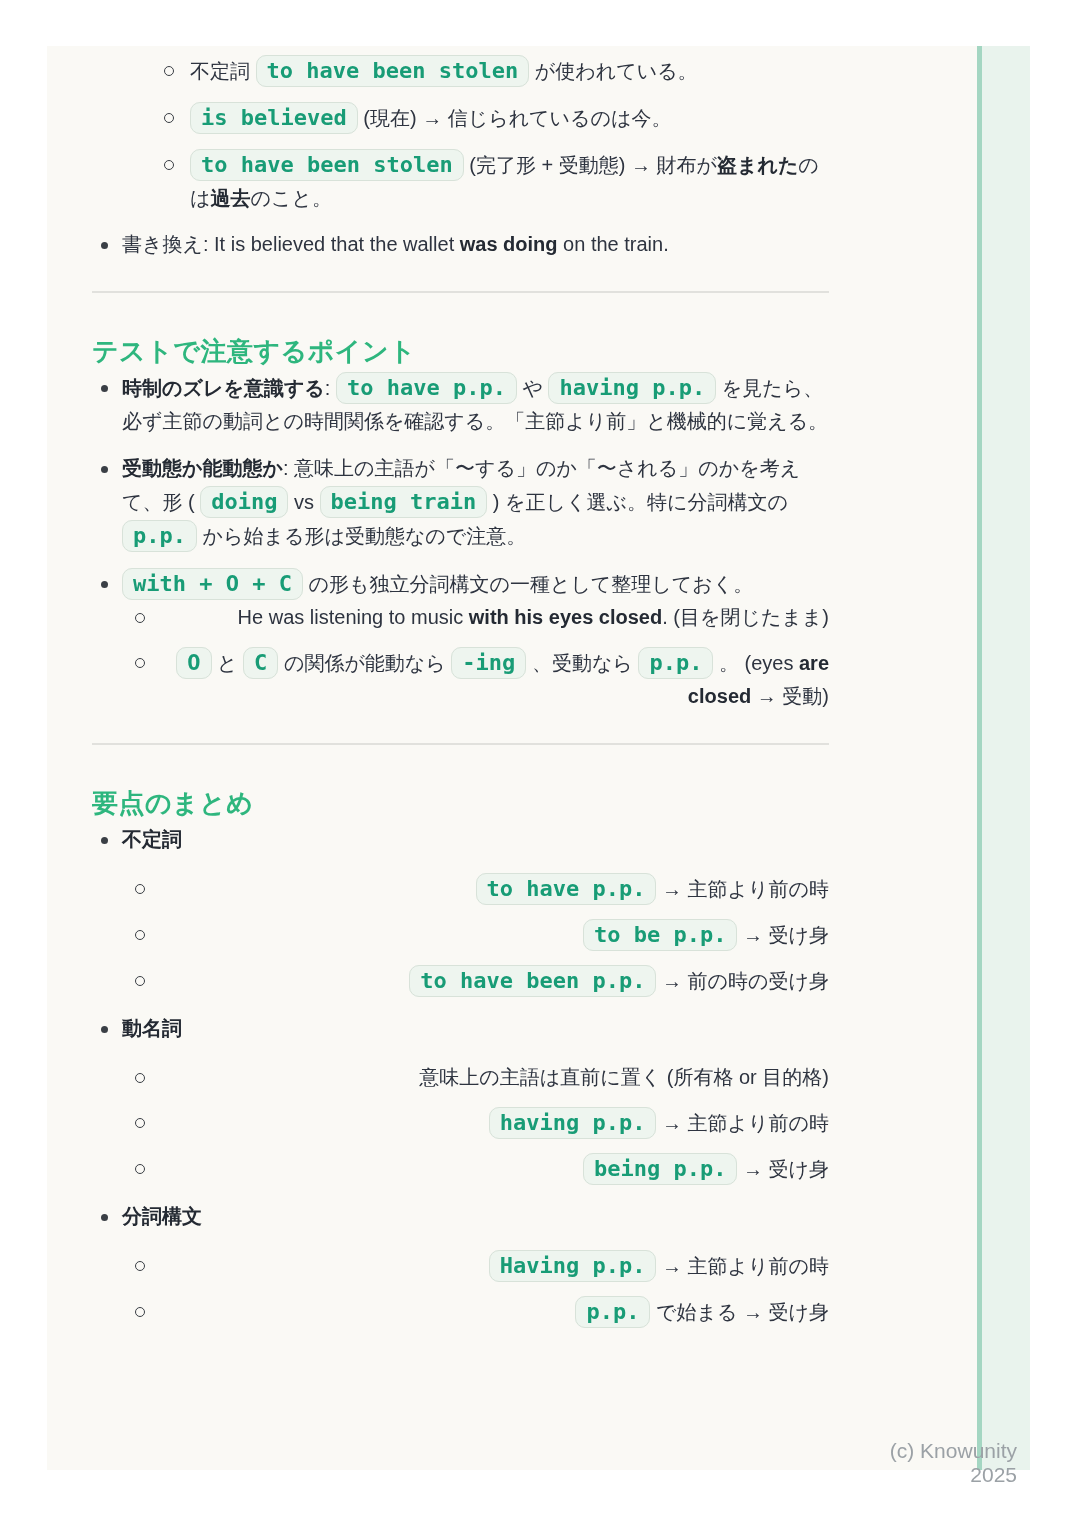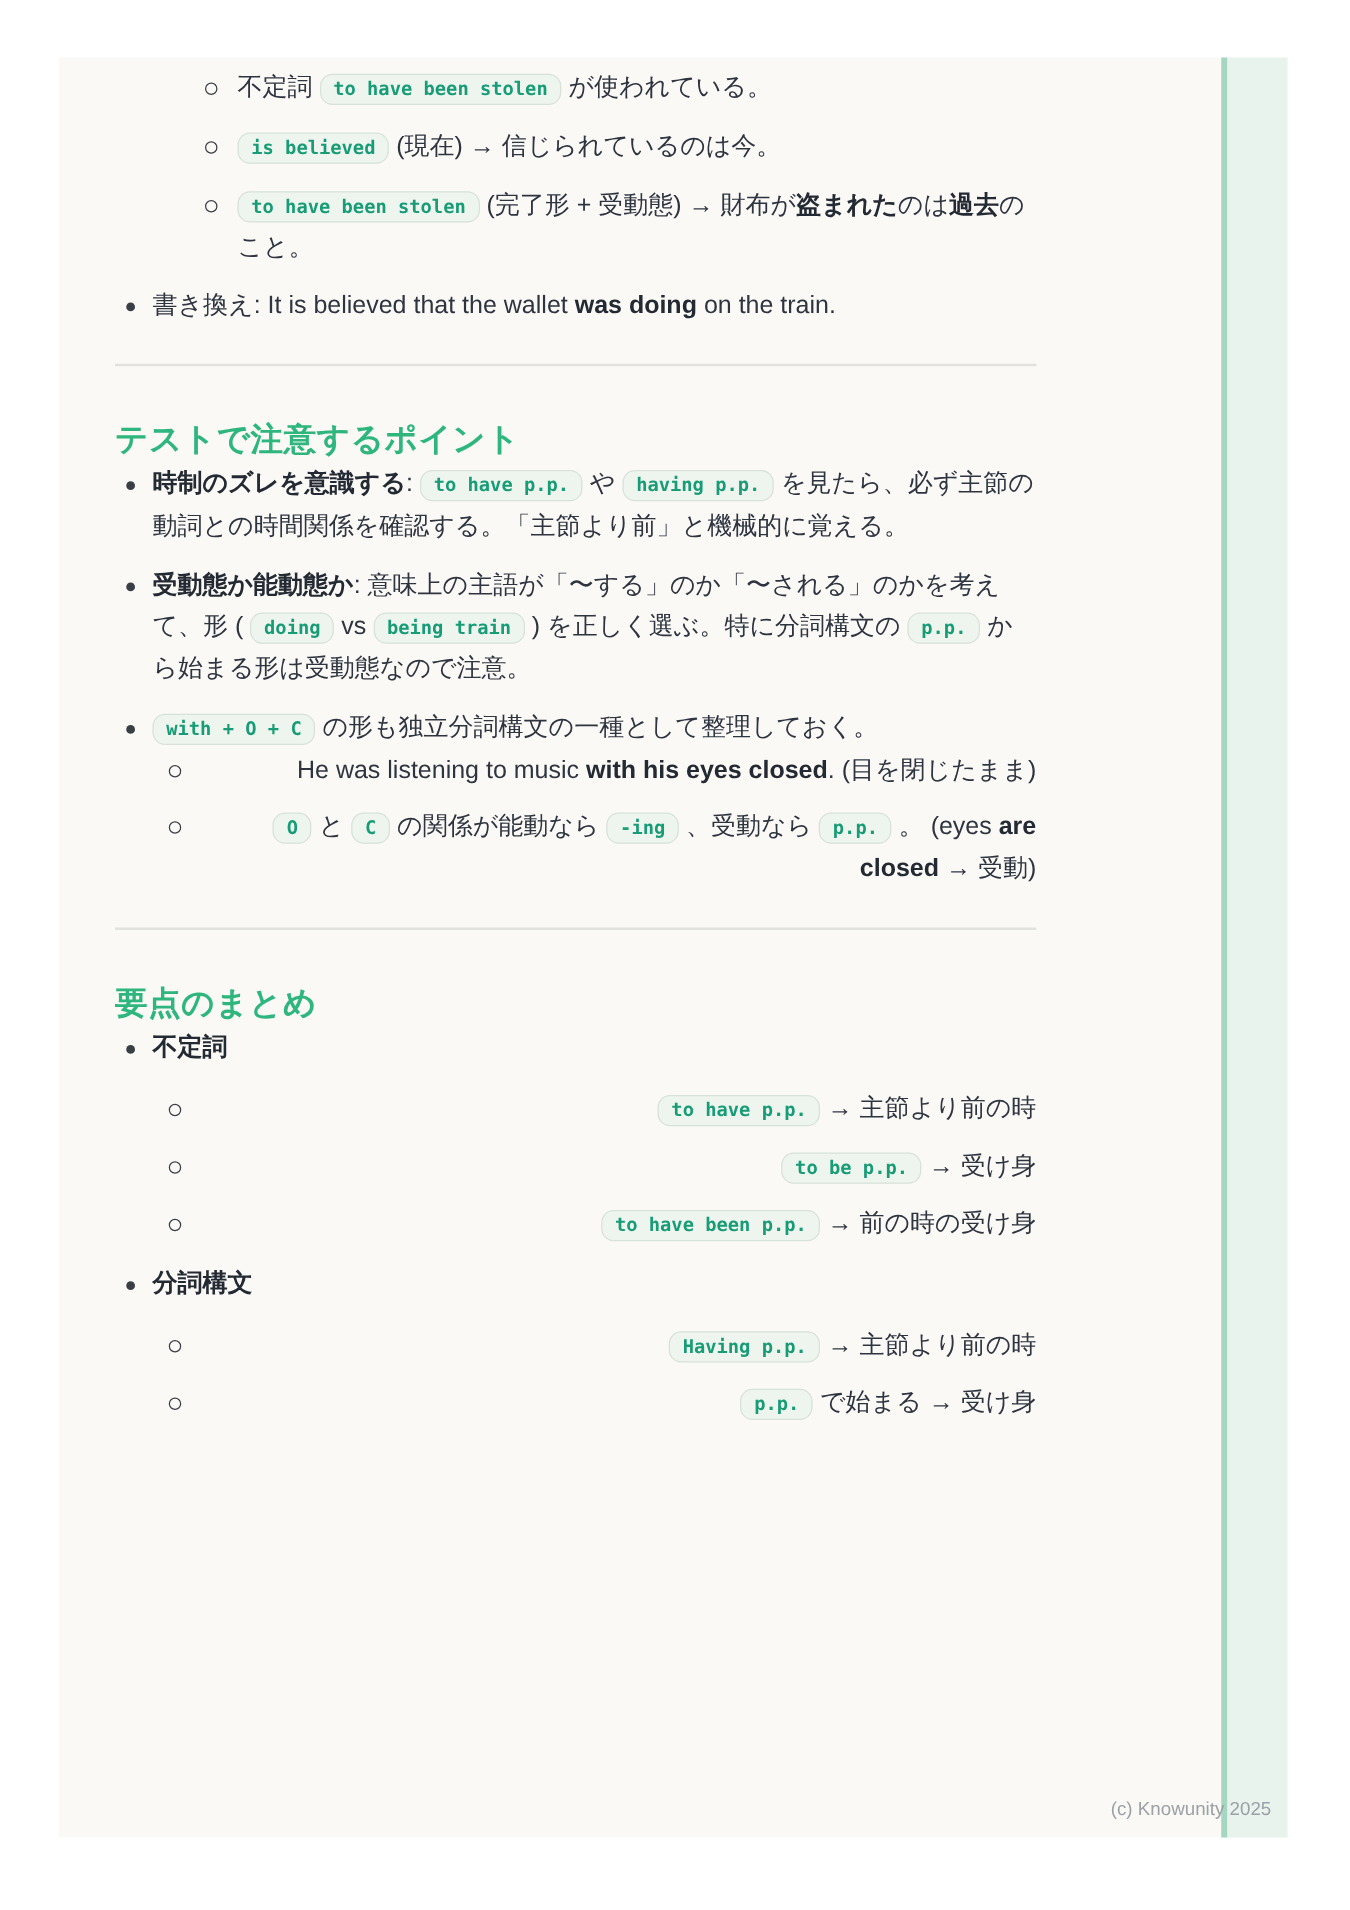--- a/index.html
+++ b/index.html
@@ -34,21 +34,21 @@
     position:absolute;left:935px;top:0;width:48px;height:100%;
     background:var(--mint-strip);
   }
   .content{
     position:absolute;left:45px;top:0;width:737px;padding-top:8px;
     font-size:20px;line-height:33px;
   }
   strong{font-weight:700;color:#242a33;}
   .code{
     font-family:"DejaVu Sans Mono","Liberation Mono",monospace;
-    font-size:15px;font-weight:700;color:var(--green-code);
+    font-size:22px;font-weight:700;color:var(--green-code);
     background:var(--badge-bg);border:1px solid var(--badge-border);
     border-radius:10px;padding:2px 10px 3px;white-space:nowrap;margin-top:43px;
   }
   h2{
     font-size:26px;line-height:40px;font-weight:700;
     color:var(--green-heading);margin:38px 0 0;letter-spacing:0.5px;
   }
   hr.rule{border:none;border-top:2px solid var(--rule);margin:30px 0 0;}
   ul.list{list-style:none;margin:0;padding:0;}
   ul.list li{position:relative;}
@@ -71,21 +71,21 @@
   .l-circle-sub>li{padding-left:35px;margin-bottom:12px;text-align:right;}
   .l-circle-sub>li::before{
     content:"";position:absolute;left:13px;top:12px;width:8px;height:8px;
     border:1.5px solid #3a3f45;border-radius:50%;background:transparent;
   }
   .summary-list{margin-top:20px;}
   .summary-list>li{margin-bottom:14px;}
   .summary-list .l-circle-sub{margin-top:16px;}
   .footer{
     position:absolute;left:800px;top:1393px;width:170px;text-align:right;
-    font-size:15px;color:var(--footer);z-index:5;
+    font-size:21px;color:var(--footer);z-index:5;
   }
 </style>
 </head>
 <body>
 
 <div class="page">
   <div class="accent-bar"></div>
   <div class="mint-strip"></div>
 
   <div class="content">
@@ -112,20 +112,25 @@
 
     <hr class="rule">
 
     <h2>要点のまとめ</h2>
     <ul class="list l-disc main-list summary-list" id="summary-list">
         <li><strong>不定詞</strong><ul class="list l-circle-sub">
             <li><span class="code">to have p.p.</span> → 主節より前の時</li>
             <li><span class="code">to be p.p.</span> → 受け身</li>
             <li><span class="code">to have been p.p.</span> → 前の時の受け身</li>
           </ul></li>
+        <li><strong>動名詞</strong><ul class="list l-circle-sub">
+            <li>意味上の主語は直前に置く (所有格 or 目的格)</li>
+            <li><span class="code">having p.p.</span> → 主節より前の時</li>
+            <li><span class="code">being p.p.</span> → 受け身</li>
+          </ul></li>
         <li><strong>分詞構文</strong><ul class="list l-circle-sub">
             <li><span class="code">Having p.p.</span> → 主節より前の時</li>
             <li><span class="code">p.p.</span> で始まる → 受け身</li>
           </ul></li>
       </ul>
   </div>
 
   <div class="footer">(c) Knowunity 2025</div>
 </div>
 

